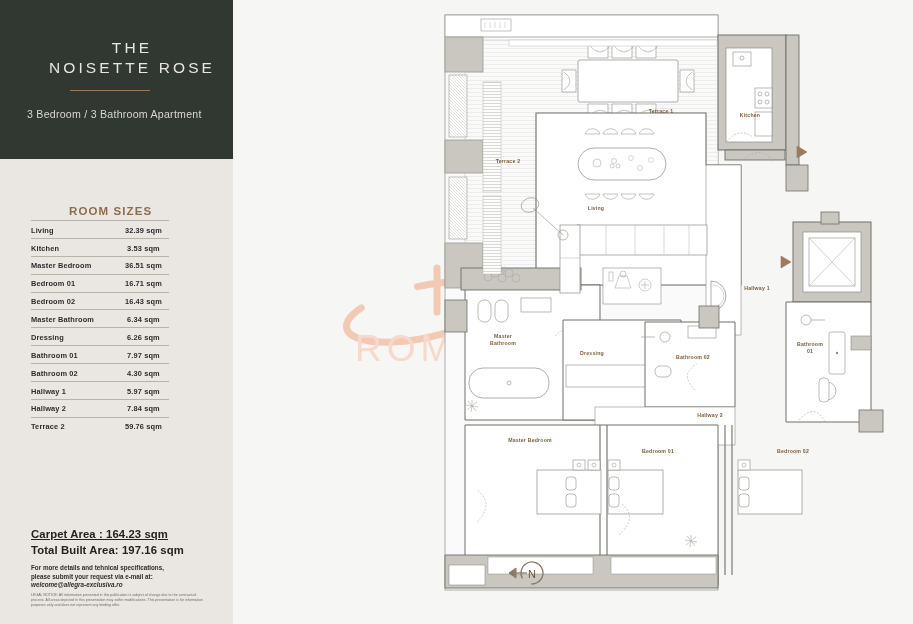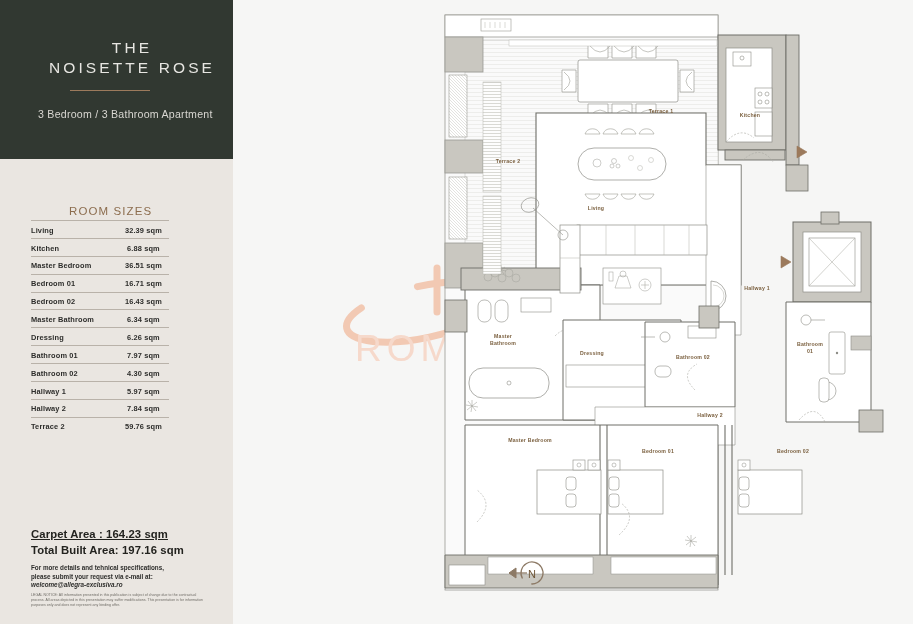--- a/index.html
+++ b/index.html
@@ -38,32 +38,32 @@
     font-weight: 400;
     white-space: pre-line;
   }
   #brand-rule {
     position: absolute; left: 70px; top: 90px;
     width: 80px; height: 1px;
     background: #9c7a5c;
   }
   #brand-sub {
     position: absolute; left: 0; top: 108px; width: 233px;
-    padding-left: 38px;
+    padding-left: 27px;
     color: #d9d7d2;
     font-size: 10.6px;
     letter-spacing: .25px;
     text-align: left;
   }
 
   #rooms-heading {
     position: absolute; left: 31px; top: 205px;
     font-size: 11.5px;
     letter-spacing: 1.1px;
-    font-weight: 400;
+    font-weight: 700;
     color: #8c6d4e;
     padding-left: 38px;
   }
   #rooms-table {
     position: absolute; left: 31px; top: 220px;
     width: 138px;
     border-collapse: collapse;
   }
   #rooms-table td {
     border-top: 1px solid #b9b2a9;
@@ -163,21 +163,21 @@
 
     <div id="rooms-heading">ROOM SIZES</div>
     <table id="rooms-table">
       <tbody id="rooms-tbody">
           <tr>
             <td class="name">Living</td>
             <td class="val">32.39 sqm</td>
           </tr>
           <tr>
             <td class="name">Kitchen</td>
-            <td class="val">6.88 sqm</td>
+            <td class="val">3.53 sqm</td>
           </tr>
           <tr>
             <td class="name">Master Bedroom</td>
             <td class="val">36.51 sqm</td>
           </tr>
           <tr>
             <td class="name">Bedroom 01</td>
             <td class="val">16.71 sqm</td>
           </tr>
           <tr>

